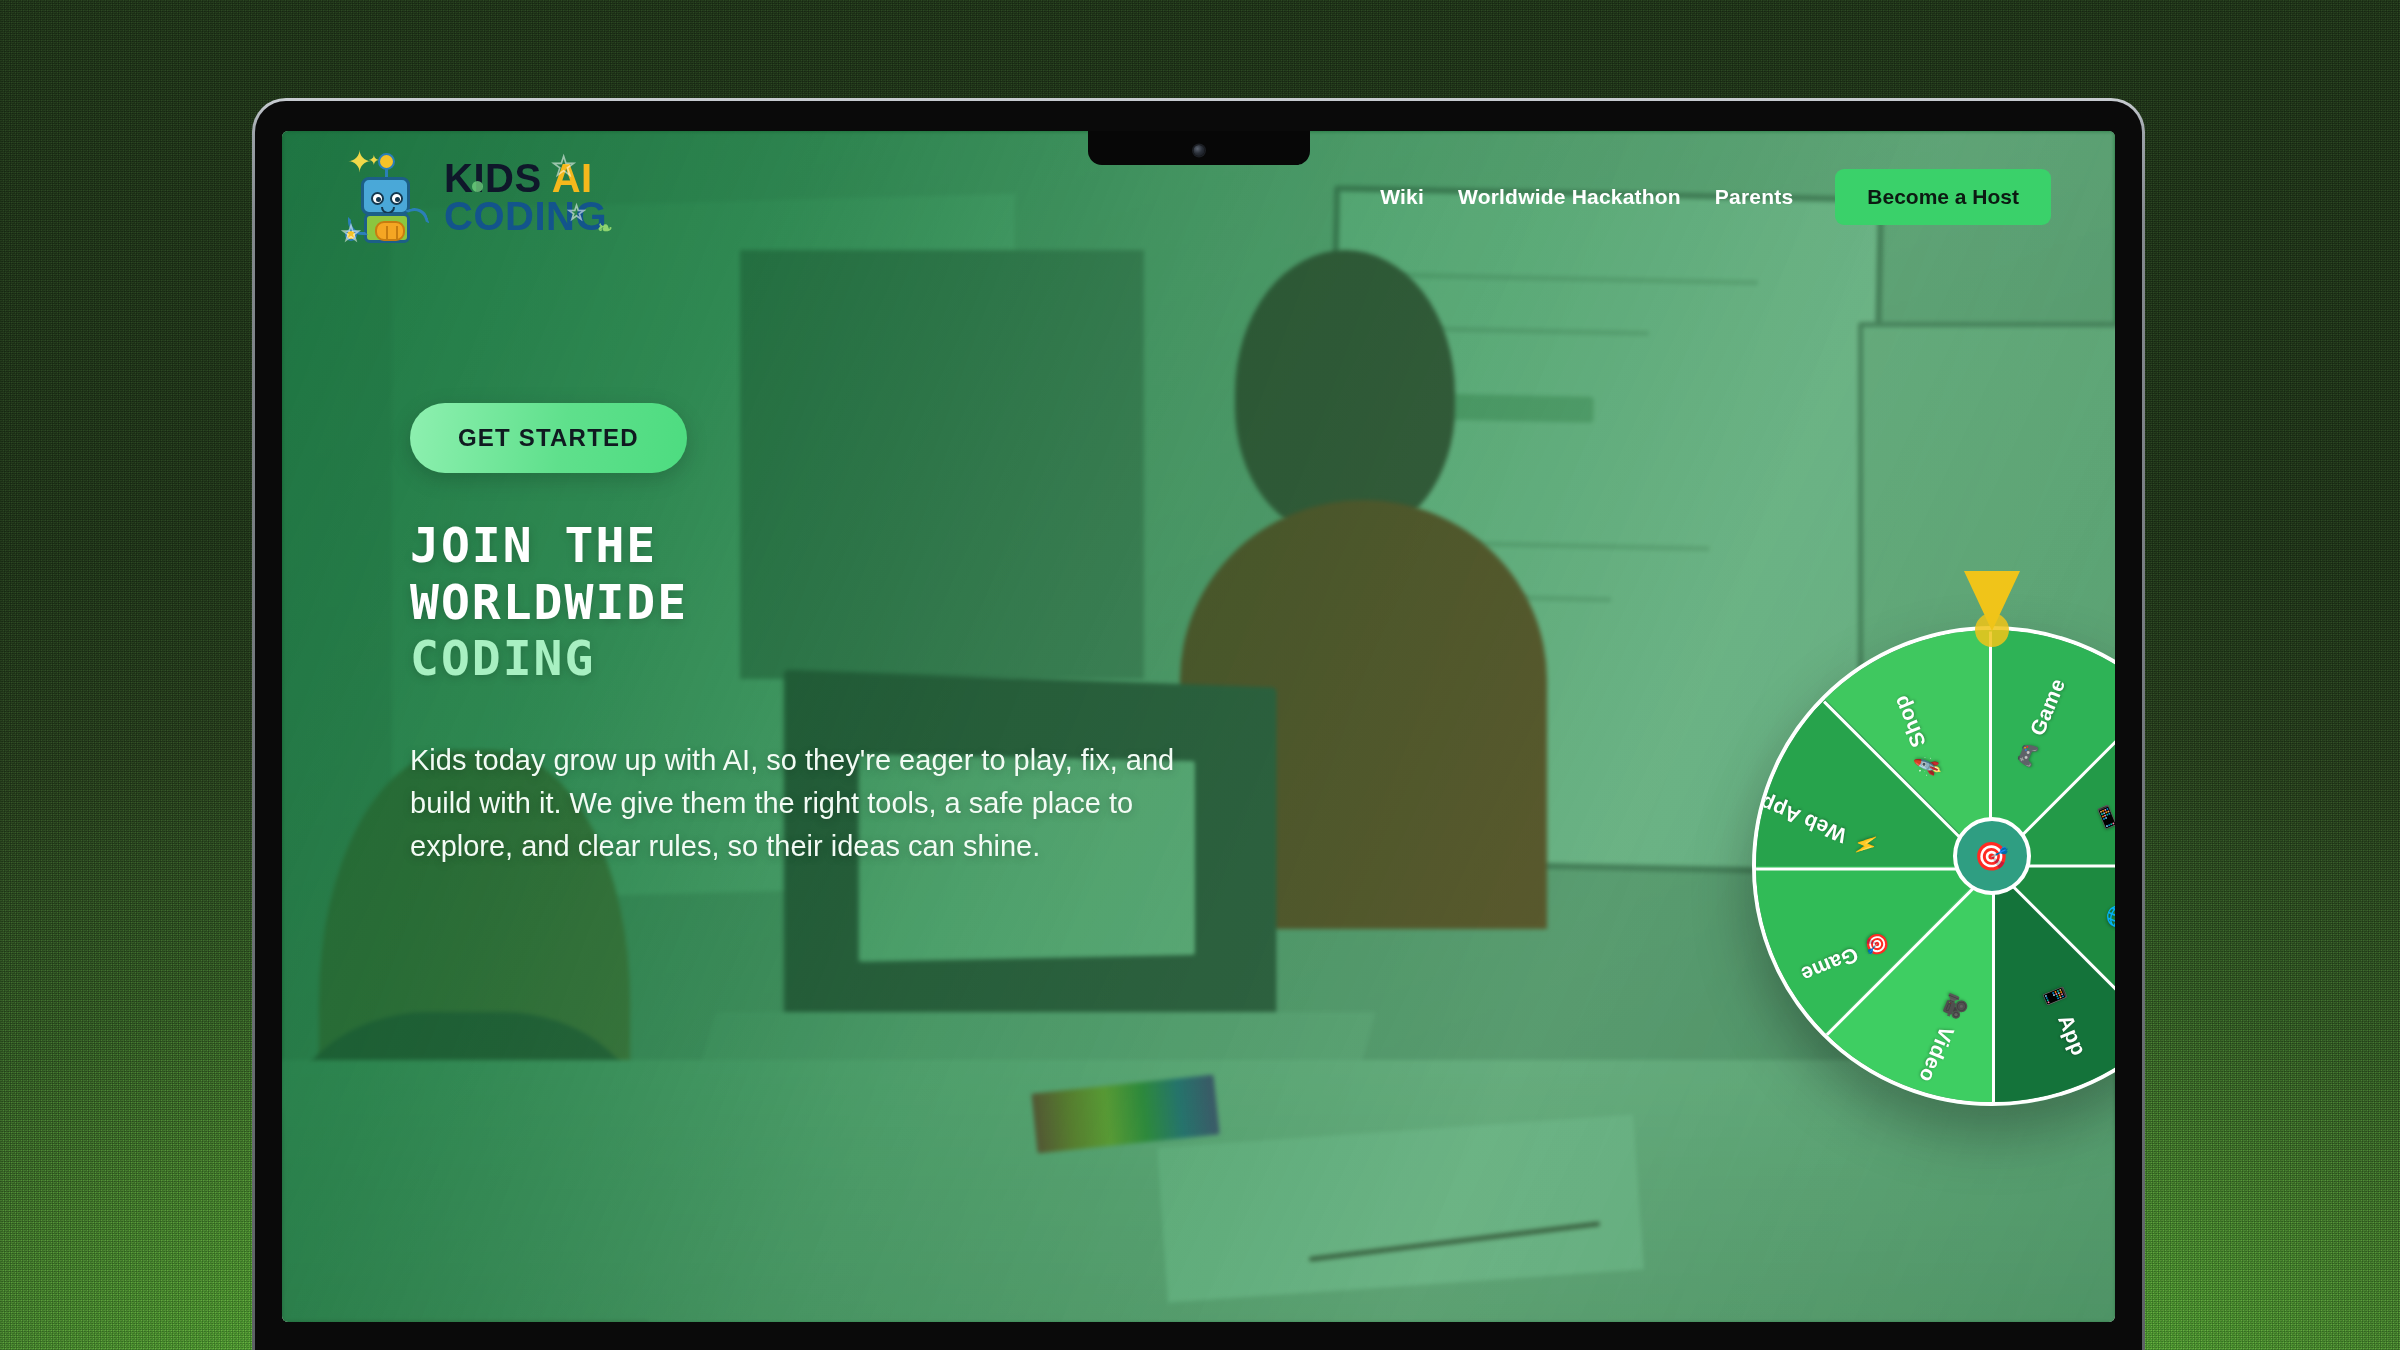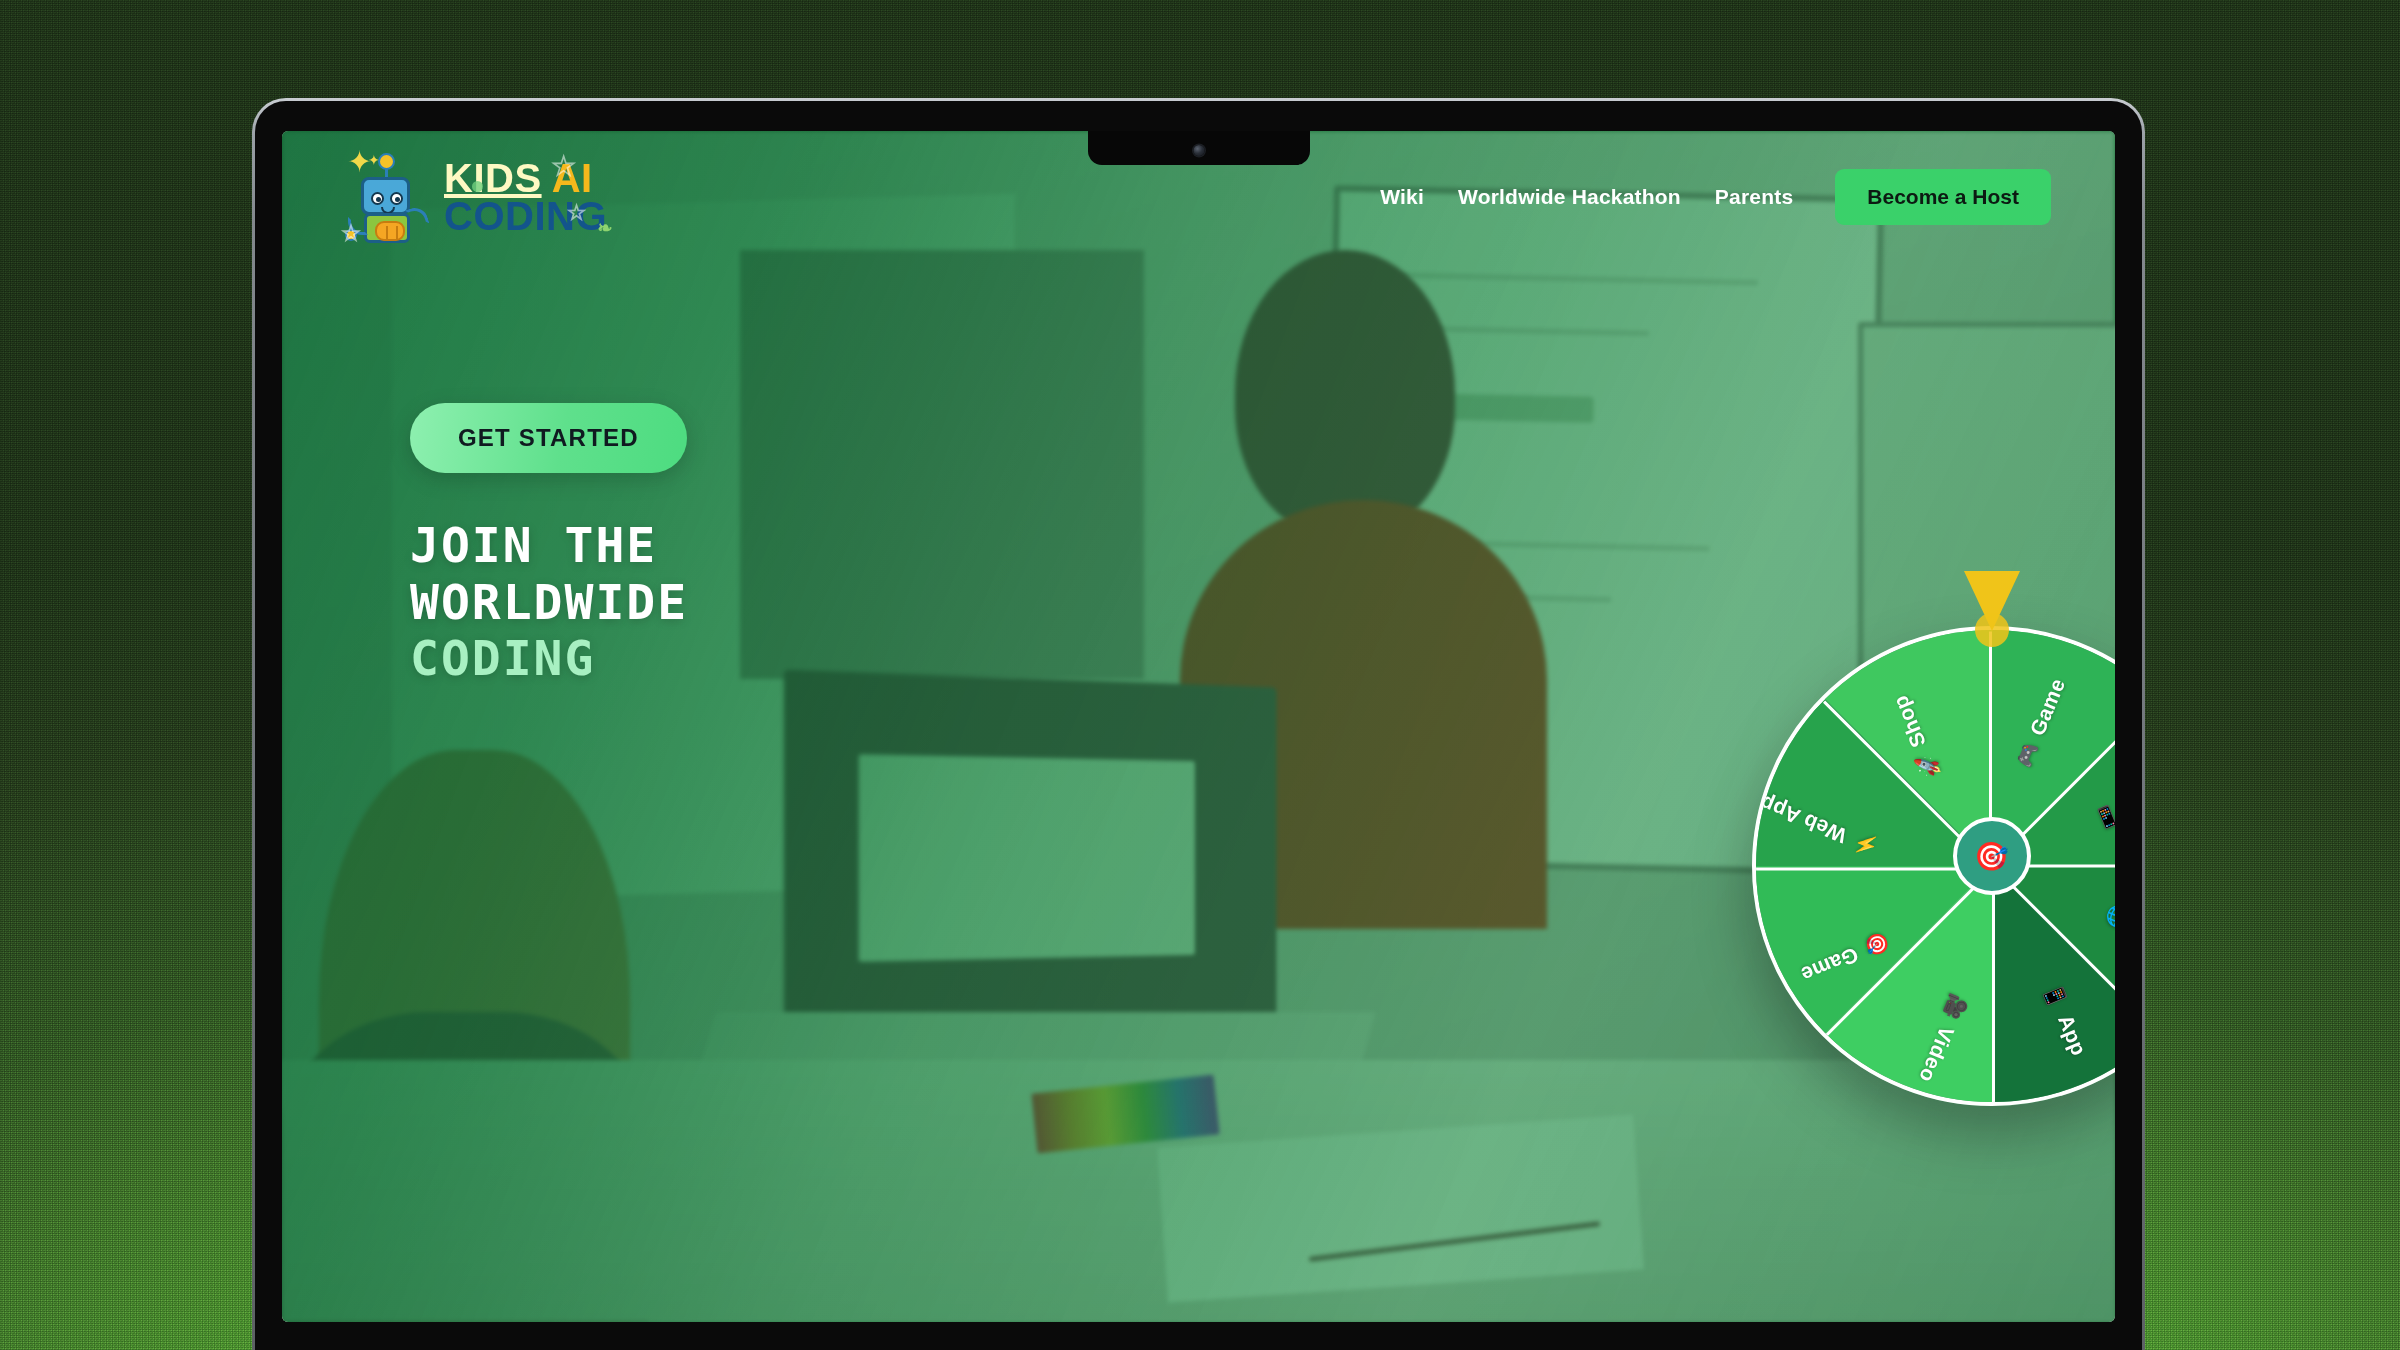--- a/index.html
+++ b/index.html
@@ -131,21 +131,21 @@
   .spark.s1{ left:3px; top:-4px; font-size:30px; }
   .spark.s2{ left:24px; top:2px; font-size:14px; }
   .star-o{ position:absolute; color:transparent; -webkit-text-stroke:1.6px rgba(255,255,255,.55); line-height:1;}
   .star-o.a{ left:208px; top:2px; font-size:26px;}
   .star-o.b{ left:224px; top:52px; font-size:19px;}
   .star-o.c{ left:-2px; top:72px; font-size:20px;}
   .logo-dot{ position:absolute; left:128px; top:30px; width:11px;height:11px;border-radius:50%; background:#6fd07e; opacity:.8;}
   .logo-words{ display:flex; flex-direction:column; line-height:.95; font-weight:800; letter-spacing:.5px; }
   .lw-top{ font-size:40px; }
   .lw-bot{ font-size:40px; color:#13548c; }
-  .c-kids{ color:#fef9c3;text-decoration:underline; } .c-ai{ color:#f5b81c; }
+  .c-kids{ color:#0f172a; } .c-ai{ color:#f5b81c; }
   .leaf{ position:absolute; right:-6px; bottom:6px; color:#8ed36f; font-size:18px; }
 
   .nav-right{ display:flex; align-items:center; gap:34px;justify-content:center; }
   .nav-link{
     color:#ffffff; font-size:21px; font-weight:700; letter-spacing:.2px;
     text-decoration:none; white-space:nowrap;
   }
   .host-btn{
     margin-left:8px;
     background:#3ad16a;
@@ -348,20 +348,21 @@
 
           <div class="hero-left">
             <button class="get-started">GET STARTED</button>
 
             <h1 class="headline">
               <div>JOIN THE</div>
               <div>WORLDWIDE</div>
               <div class="hl-accent">CODING</div>
             </h1>
 
+            <p class="hero-p">Kids today grow up with AI, so they're eager to play, fix, and build with it. We give them the right tools, a safe place to explore, and clear rules, so their ideas can shine.</p>
           </div>
 
           <div class="wheel-wrap">
             <div class="wheel-glow"></div>
             <div class="wheel" id="wheel">
                 <div class="seg" style="background: rgb(63, 200, 95); transform: rotate(-90deg) skewY(-45deg);"></div>
                 <div class="seg" style="background: rgb(46, 179, 86); transform: rotate(-45deg) skewY(-45deg);"></div>
                 <div class="seg" style="background: rgb(35, 154, 72); transform: rotate(0deg) skewY(-45deg);"></div>
                 <div class="seg" style="background: rgb(29, 138, 64); transform: rotate(45deg) skewY(-45deg);"></div>
                 <div class="seg" style="background: rgb(20, 115, 58); transform: rotate(90deg) skewY(-45deg);"></div>

